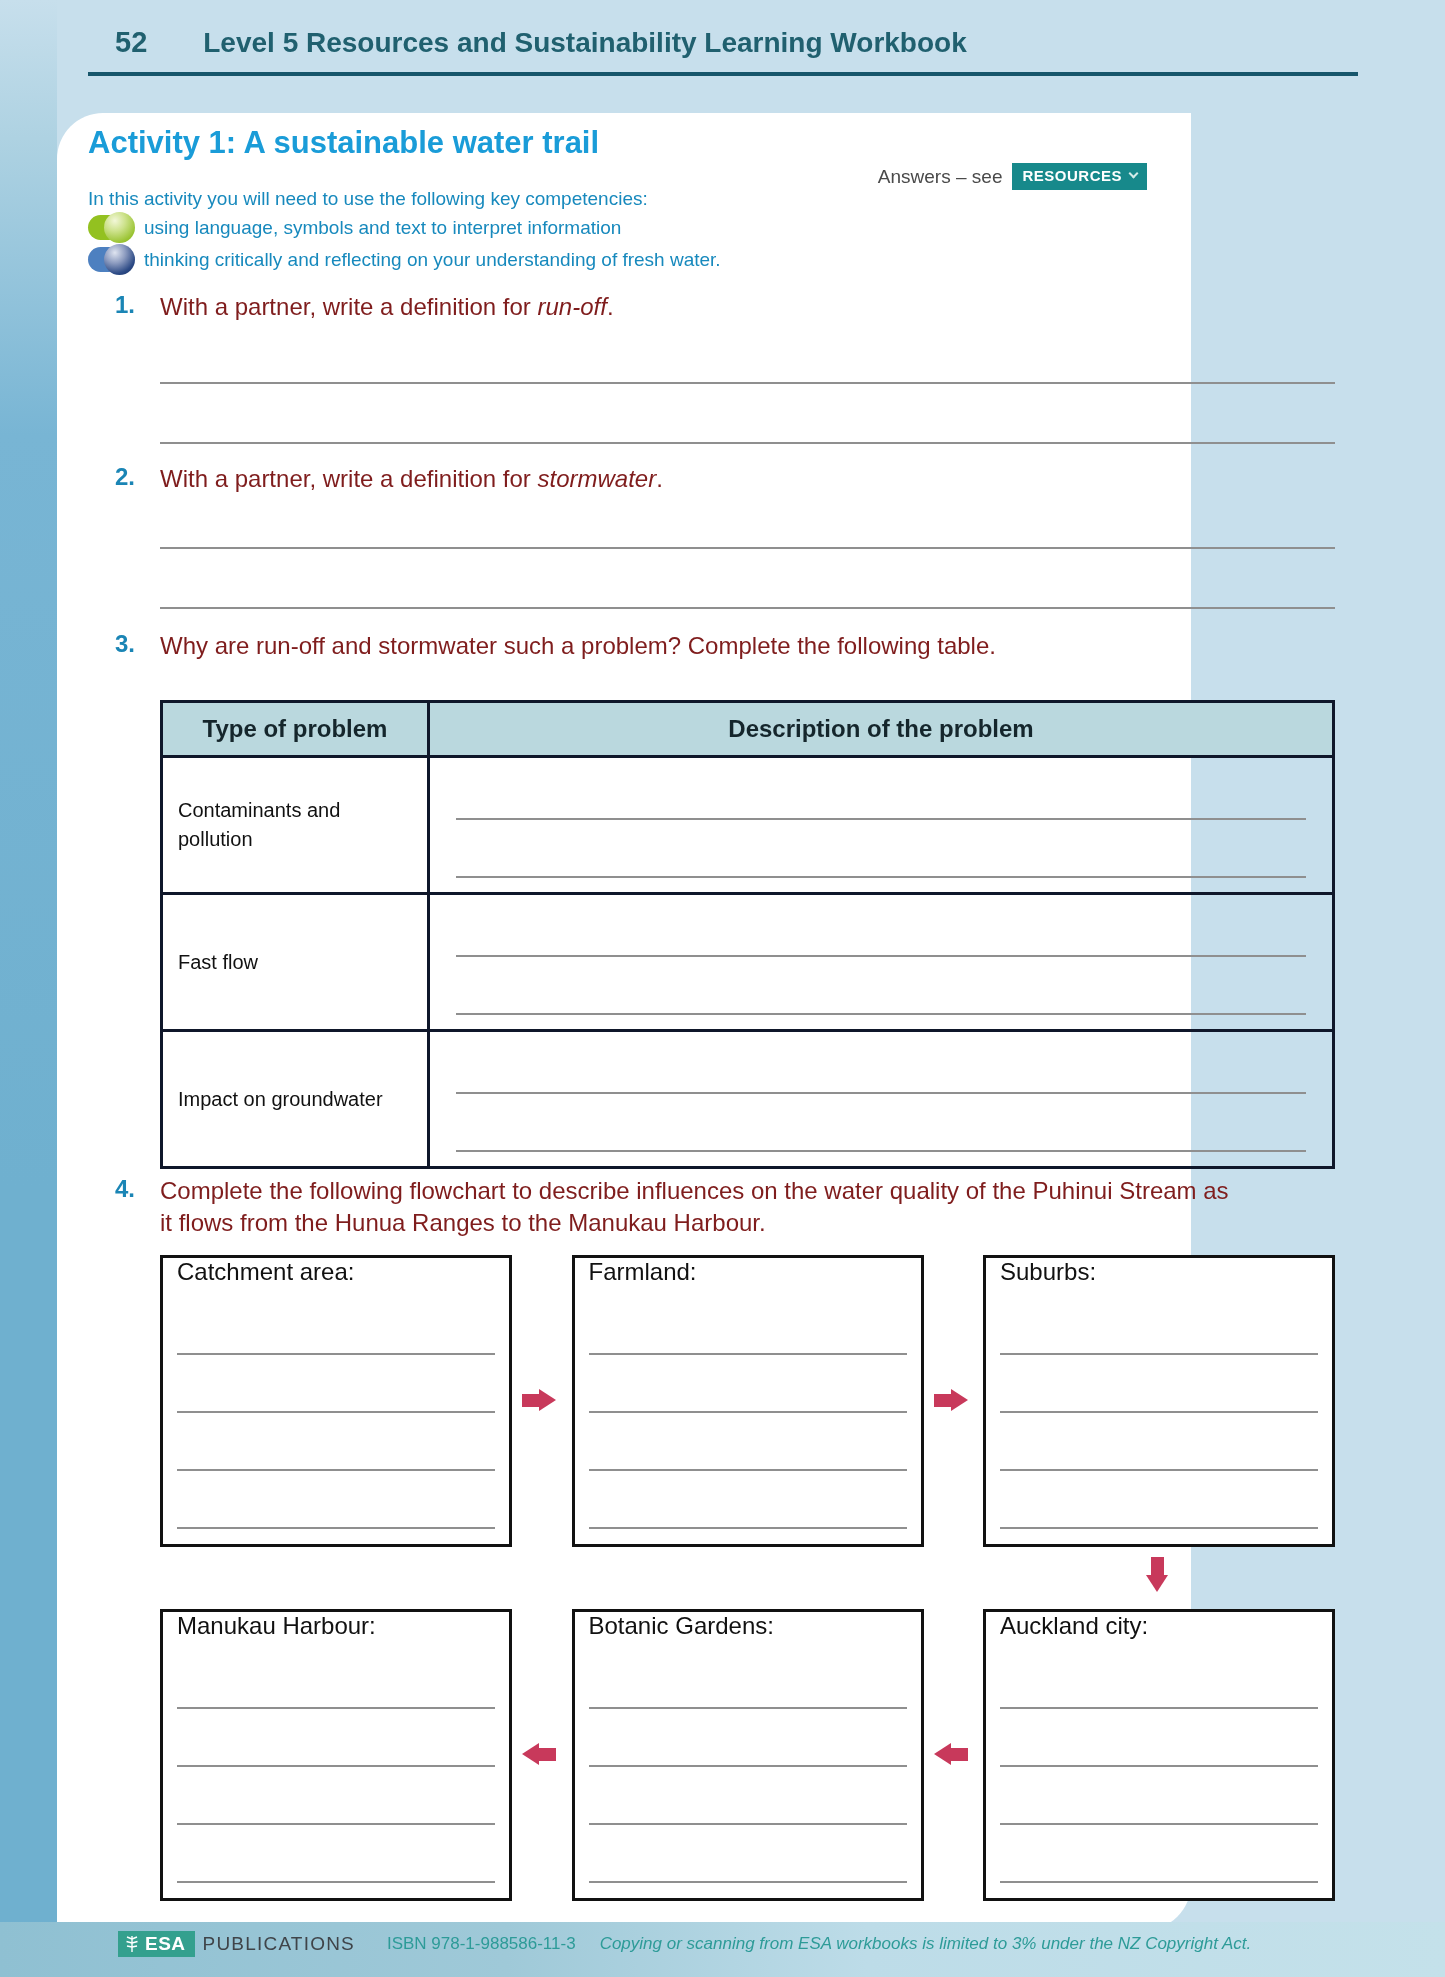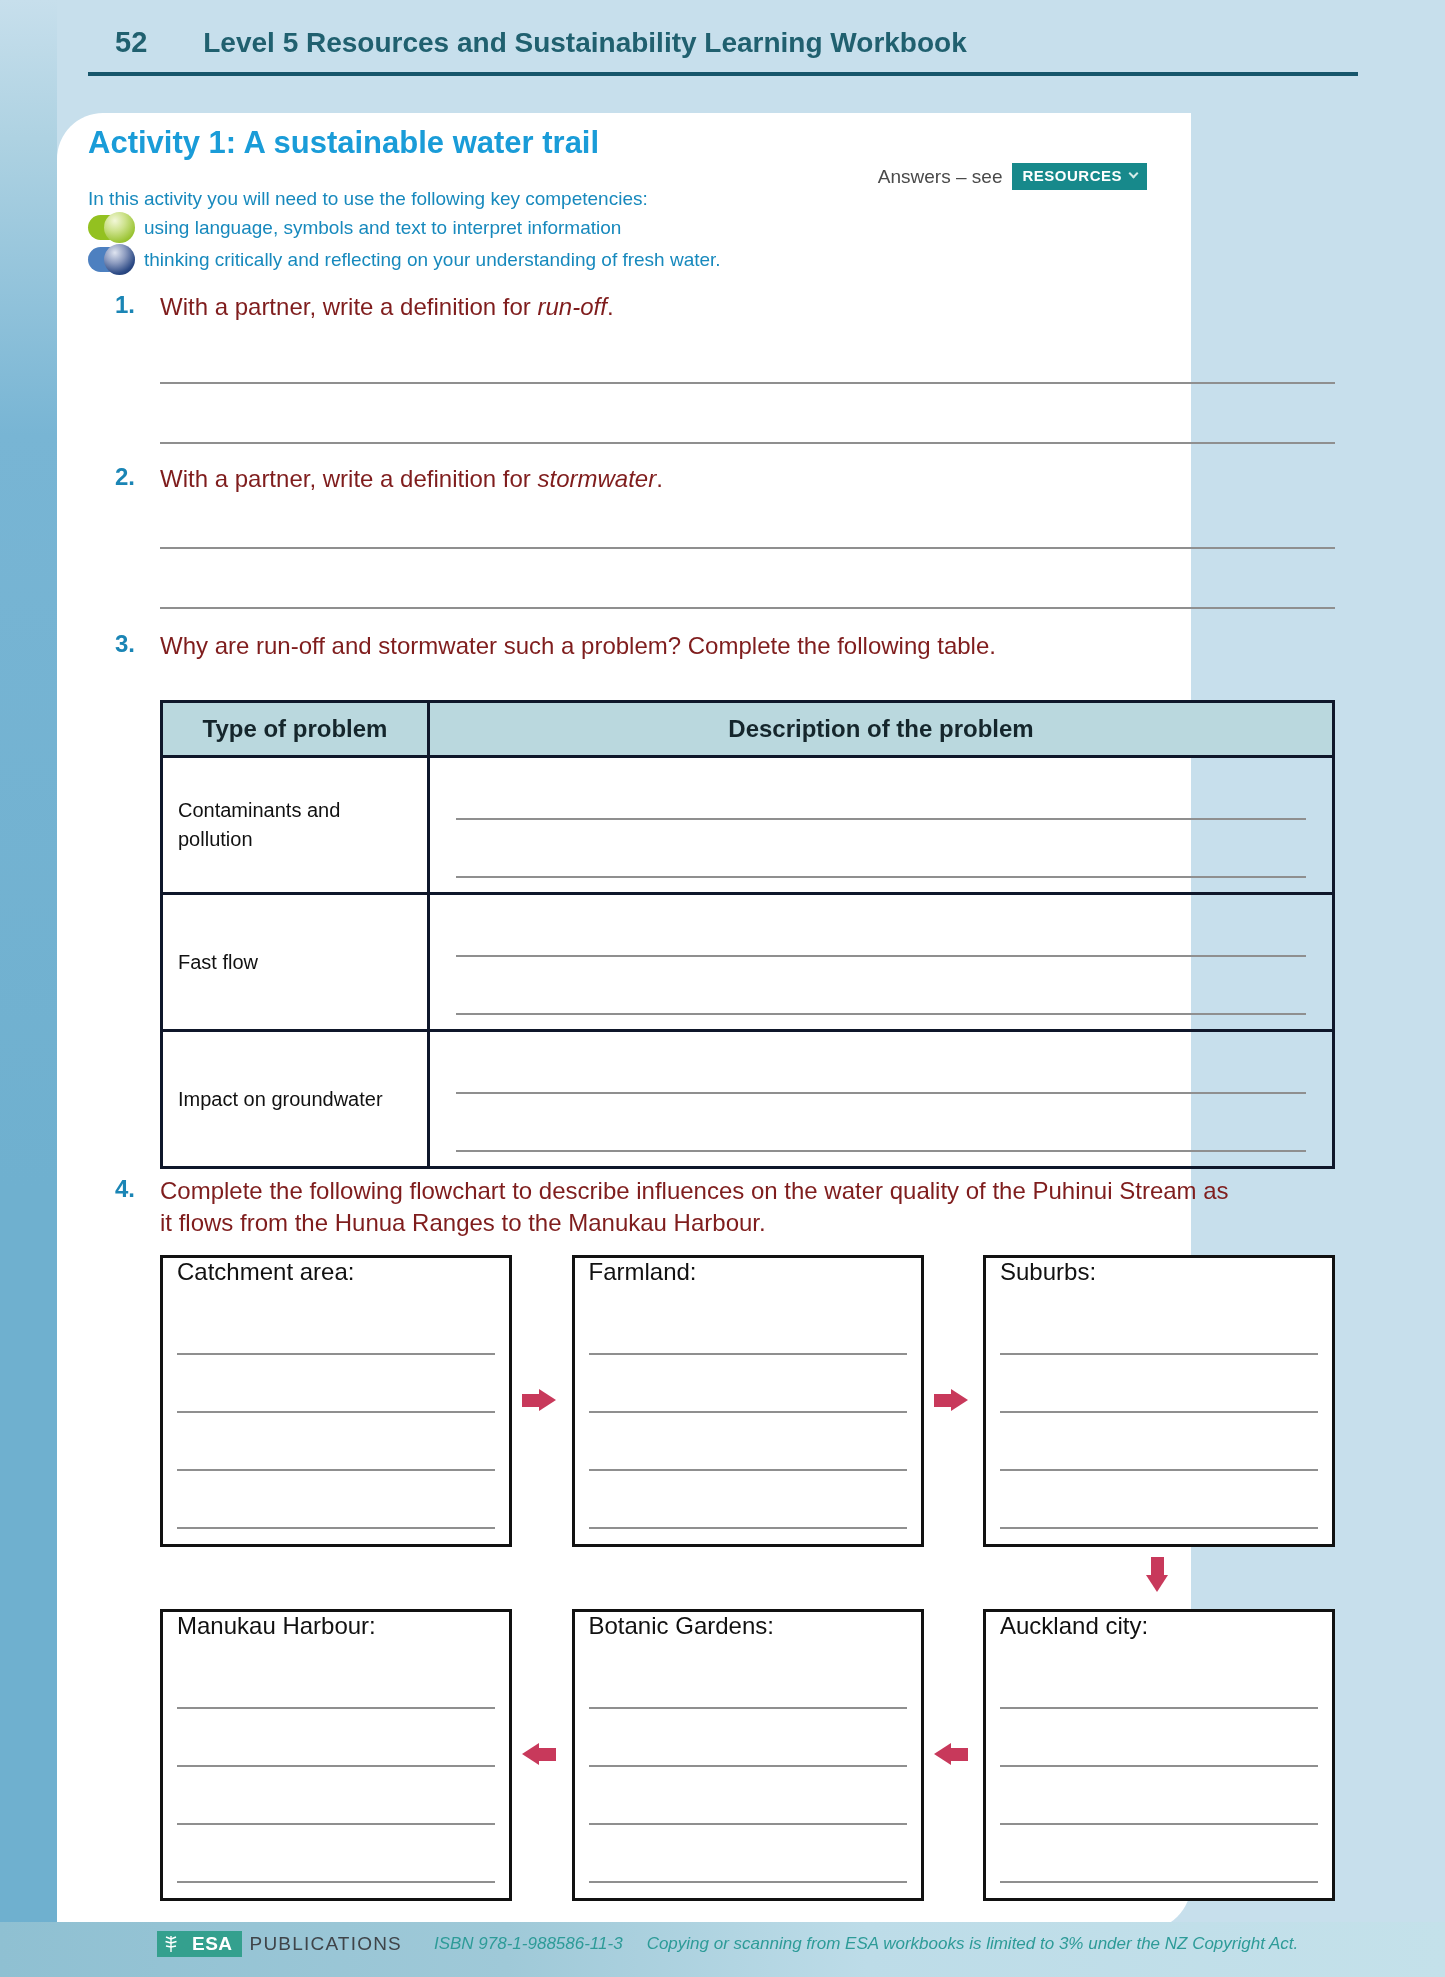--- a/index.html
+++ b/index.html
@@ -90,24 +90,24 @@
   .darrow { position:absolute; left:986px; top:10px; display:flex; flex-direction:column; align-items:center; }
   .dshaft { width:13px; height:18px; background:#c8395b; }
   .dhead { width:0; height:0; border-top:17px solid #c8395b; border-left:11px solid transparent; border-right:11px solid transparent; }
 
   
   .pfooter {
     position:absolute; left:0; top:1922px; width:1445px; height:55px;
     background:linear-gradient(90deg,#8fc0d2 0%,#9fc9d8 35%,#bddce8 60%,#c4e1ea 100%);
   }
   .footer-inner { position:absolute; top:9px; left:118px; display:flex; align-items:center; }
-  .logo { display:flex; align-items:center; gap:13px; background:#34a08e; color:#fff; padding:2px 9px 3px 6px; height:26px;margin-left:39px; }
+  .logo { display:flex; align-items:center; gap:5px; background:#34a08e; color:#fff; padding:2px 9px 3px 6px; height:26px; }
   .logo-text { font-weight:bold; font-size:19px; letter-spacing:.5px; }
   .publisher { font-size:19px; color:#3f4449; letter-spacing:1.2px; margin-left:8px; }
-  .isbn { font-style:italic; color:#2d9b98; font-size:17px; margin-left:32px; }
+  .isbn { color:#2d9b98; font-size:17px; margin-left:32px; }
   .copyright { font-style:italic; color:#2d9b98; font-size:17px; margin-left:24px; }
 </style>
 </head>
 <body>
 
 <div class="left-strip"></div>
 <div class="right-strip"></div>
 
 <header class="page-header">
   <span class="page-num">52</span>

